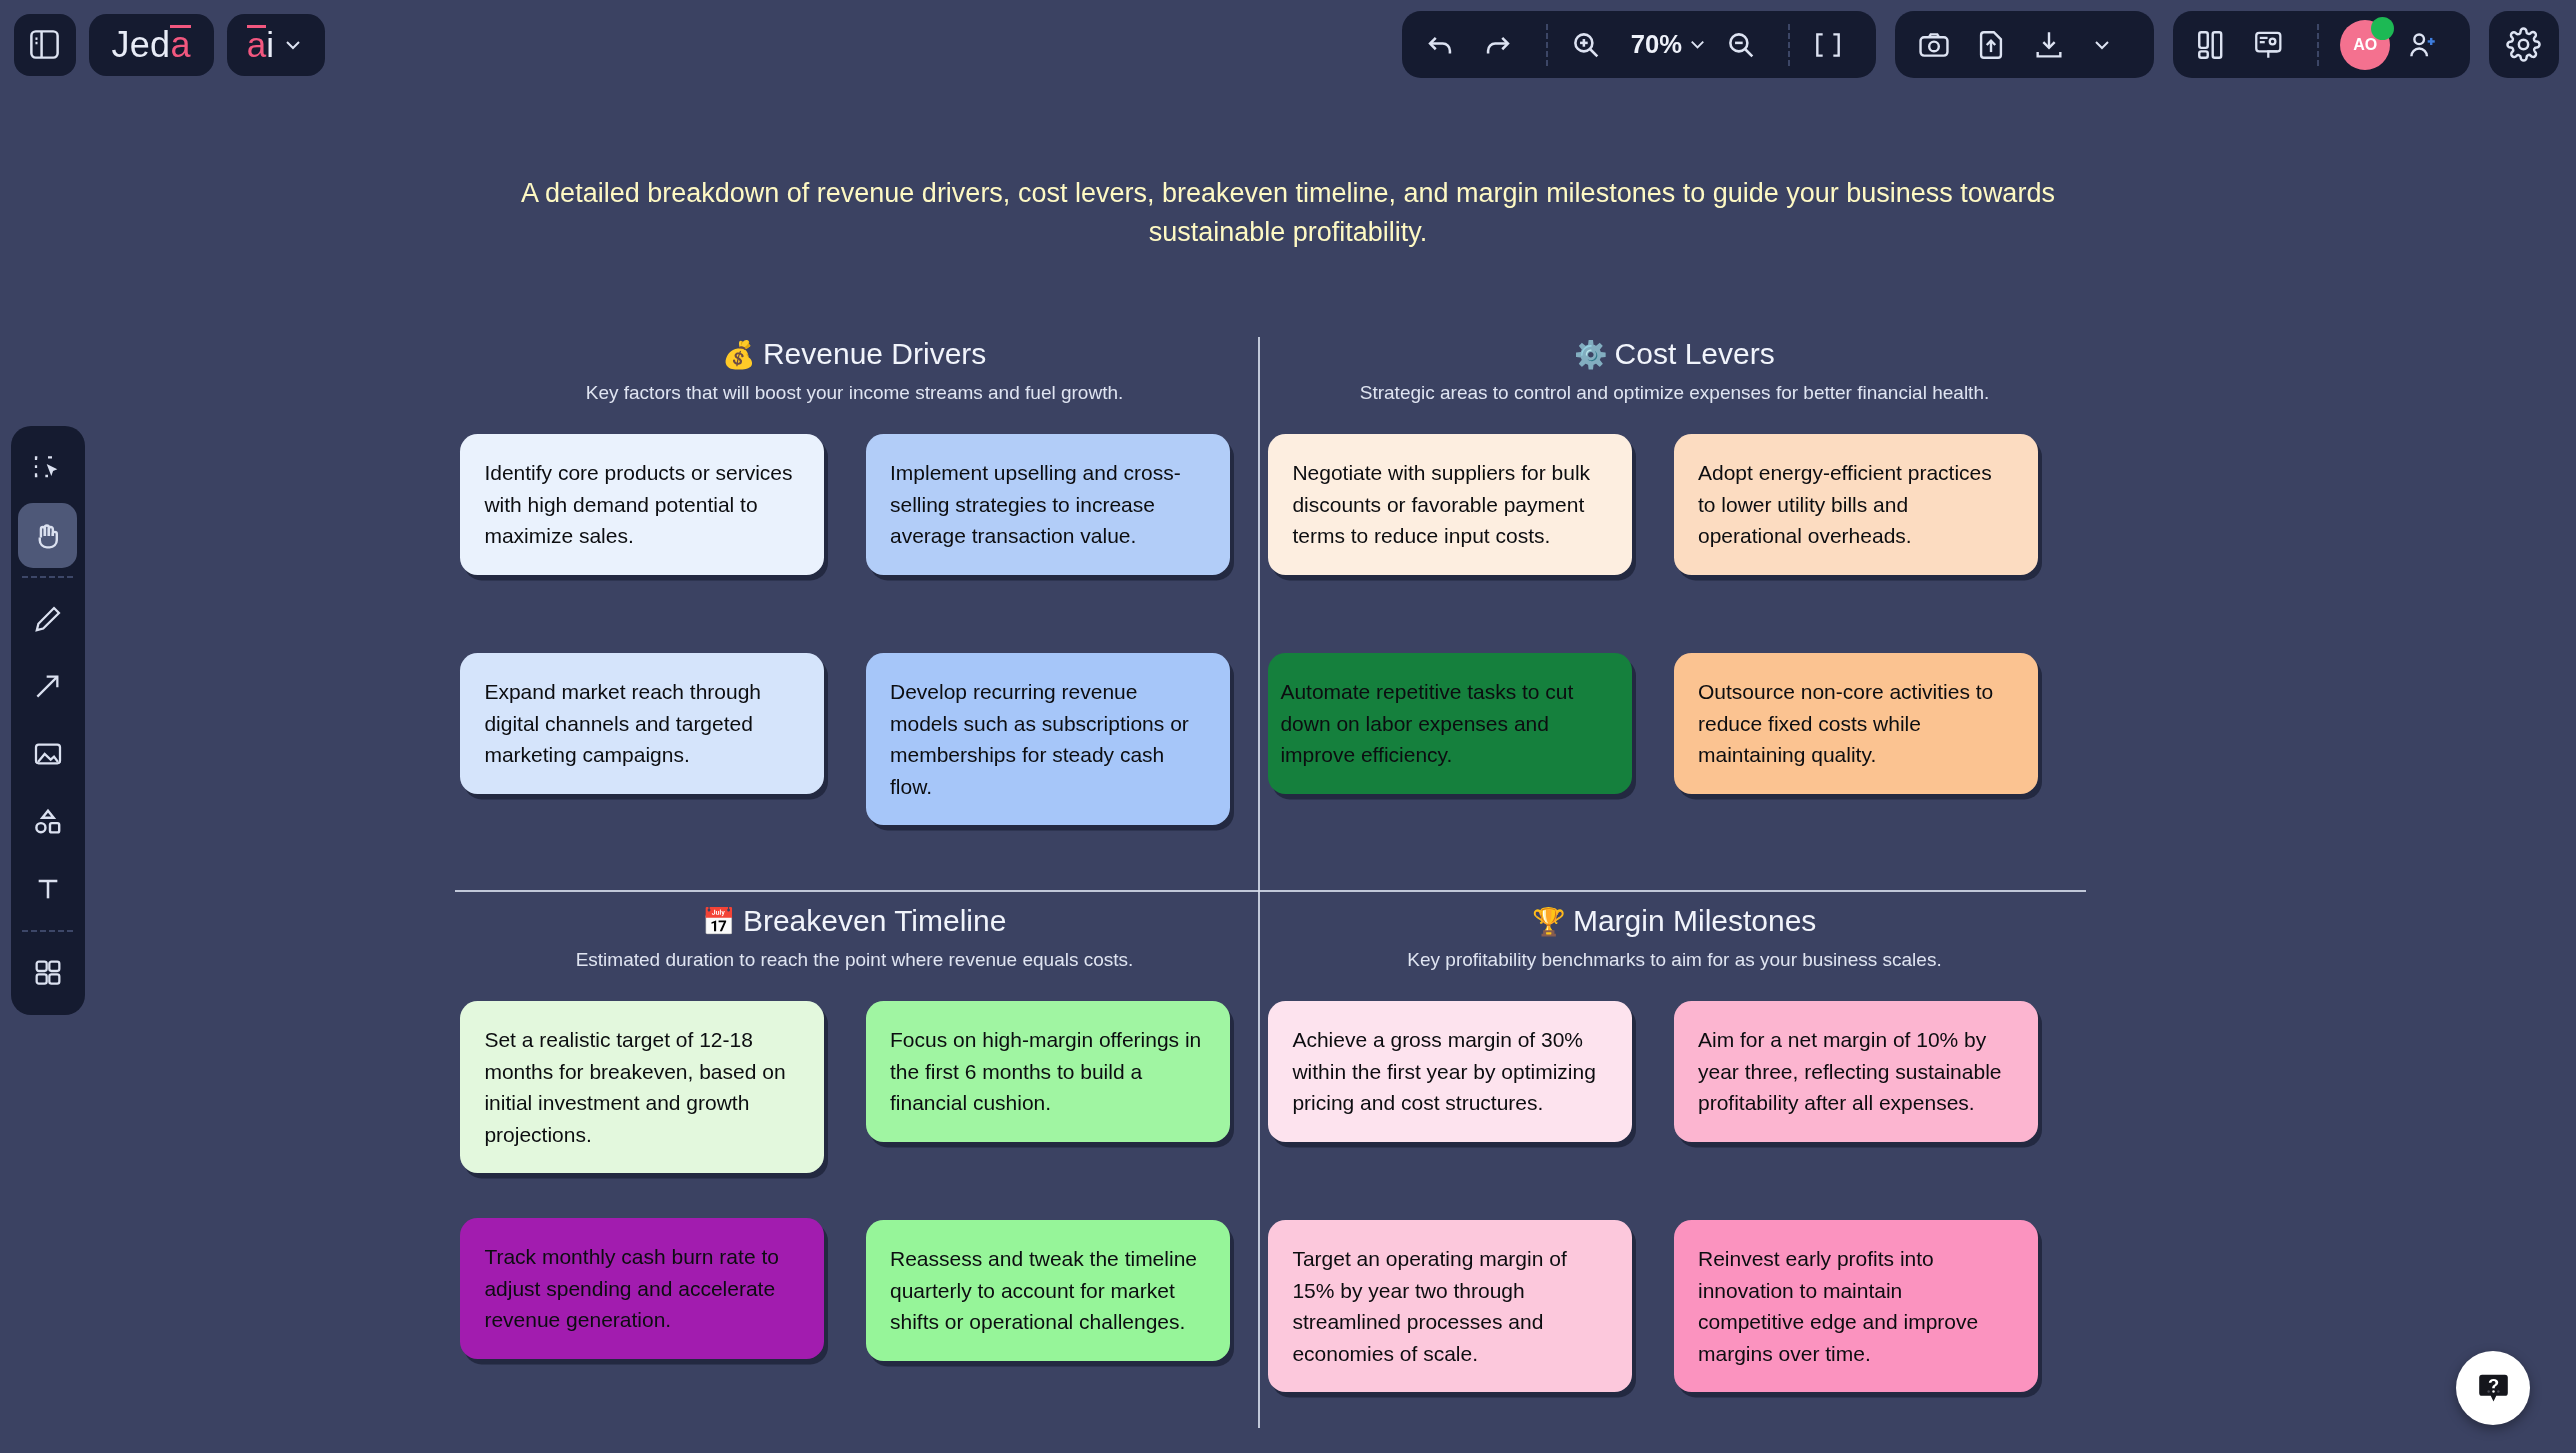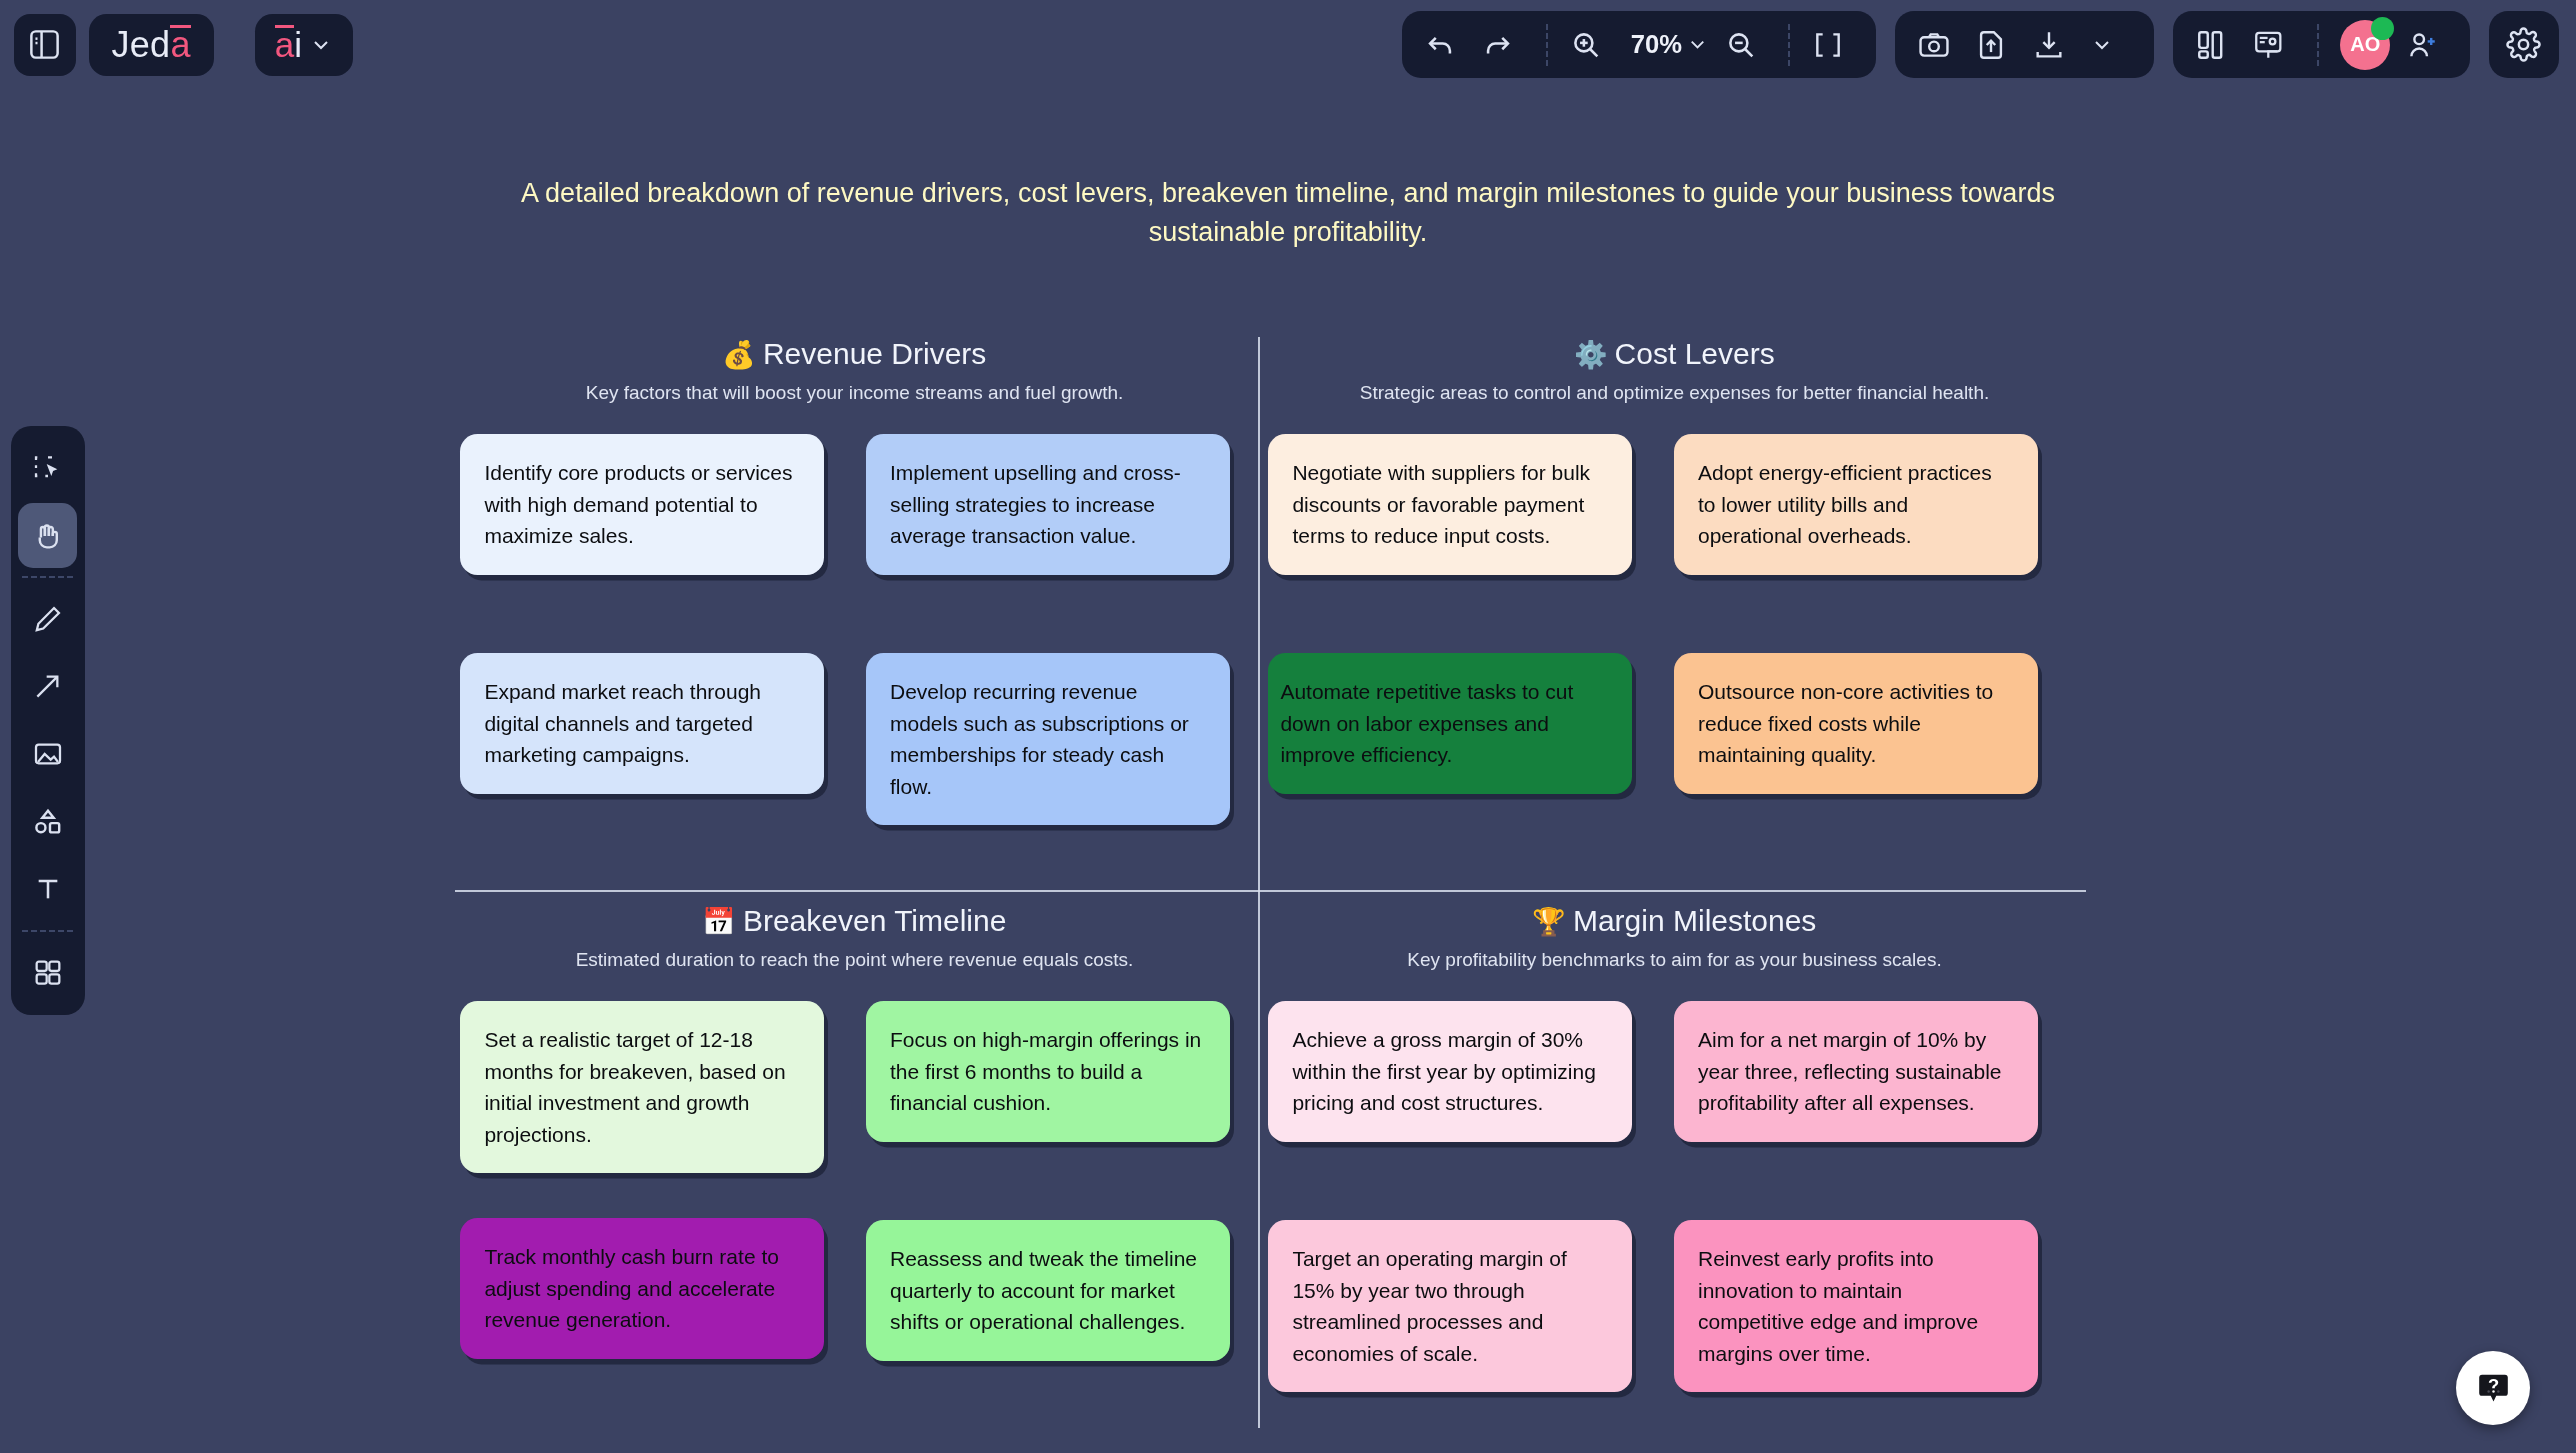--- a/index.html
+++ b/index.html
@@ -23,21 +23,21 @@
   }
   .logo-pill{
     height:62px; border-radius:17.5px; background:#151b30;
     display:flex; align-items:center; justify-content:center;
     padding:0 23px; cursor:pointer;
   }
   .logo-text{ font-size:36px; color:#e8ecf7; letter-spacing:0.3px; font-weight:400; }
   .logo-a{ color:#f2577f; border-top:3.4px solid #f2577f; line-height:0.95; display:inline-block; }
   .ai-pill{
     height:62px; border-radius:17.5px; background:#151b30;
-    display:flex; align-items:center; gap:6.7px; padding:0 20px; cursor:pointer;margin-left:28px;
+    display:flex; align-items:center; gap:6.7px; padding:0 20px; cursor:pointer;
   }
   .ai-text{ font-size:35px; color:#f2577f; }
   .ai-i{ color:#e8ecf7; }
 
   .tb-right{
     margin-left:auto; display:flex; align-items:center; gap:19px; padding-right:17.5px;
   }
   .group{
     height:67px; background:#151b30; border-radius:19px;
     display:flex; align-items:center; padding:0 17.5px; gap:6.7px;
@@ -45,21 +45,21 @@
   .gitem{
     min-width:51px; height:51px; border-radius:10.8px;
     display:flex; align-items:center; justify-content:space-between;
     color:#dde3f2; cursor:pointer; padding:0 4px;
   }
   .vdiv{ width:0; border-left:2px dashed #3c4666; height:42px; margin:0 10.8px; }
   .zoom-val{ font-size:25.6px; font-weight:bold; color:#eef1f9; padding:0 4px; }
   .avatar{
     position:relative; width:50px;height:50px;border-radius:50%;
     background:#f4718f; display:flex;align-items:center;justify-content:center;
-    color:#fff; font-size:20px; font-weight:bold; cursor:pointer;
+    color:#fff; font-size:16px; font-weight:bold; cursor:pointer;
   }
   .avatar .dot{
     position:absolute; top:-2.7px; right:-4px; width:23px;height:23px;border-radius:50%;
     background:#1db954; border:0;
   }
 
   
   .toolrail{
     position:absolute; left:10.8px; top:426px; width:74px;
     background:#151b30; border-radius:20px; padding:9.4px 0;

